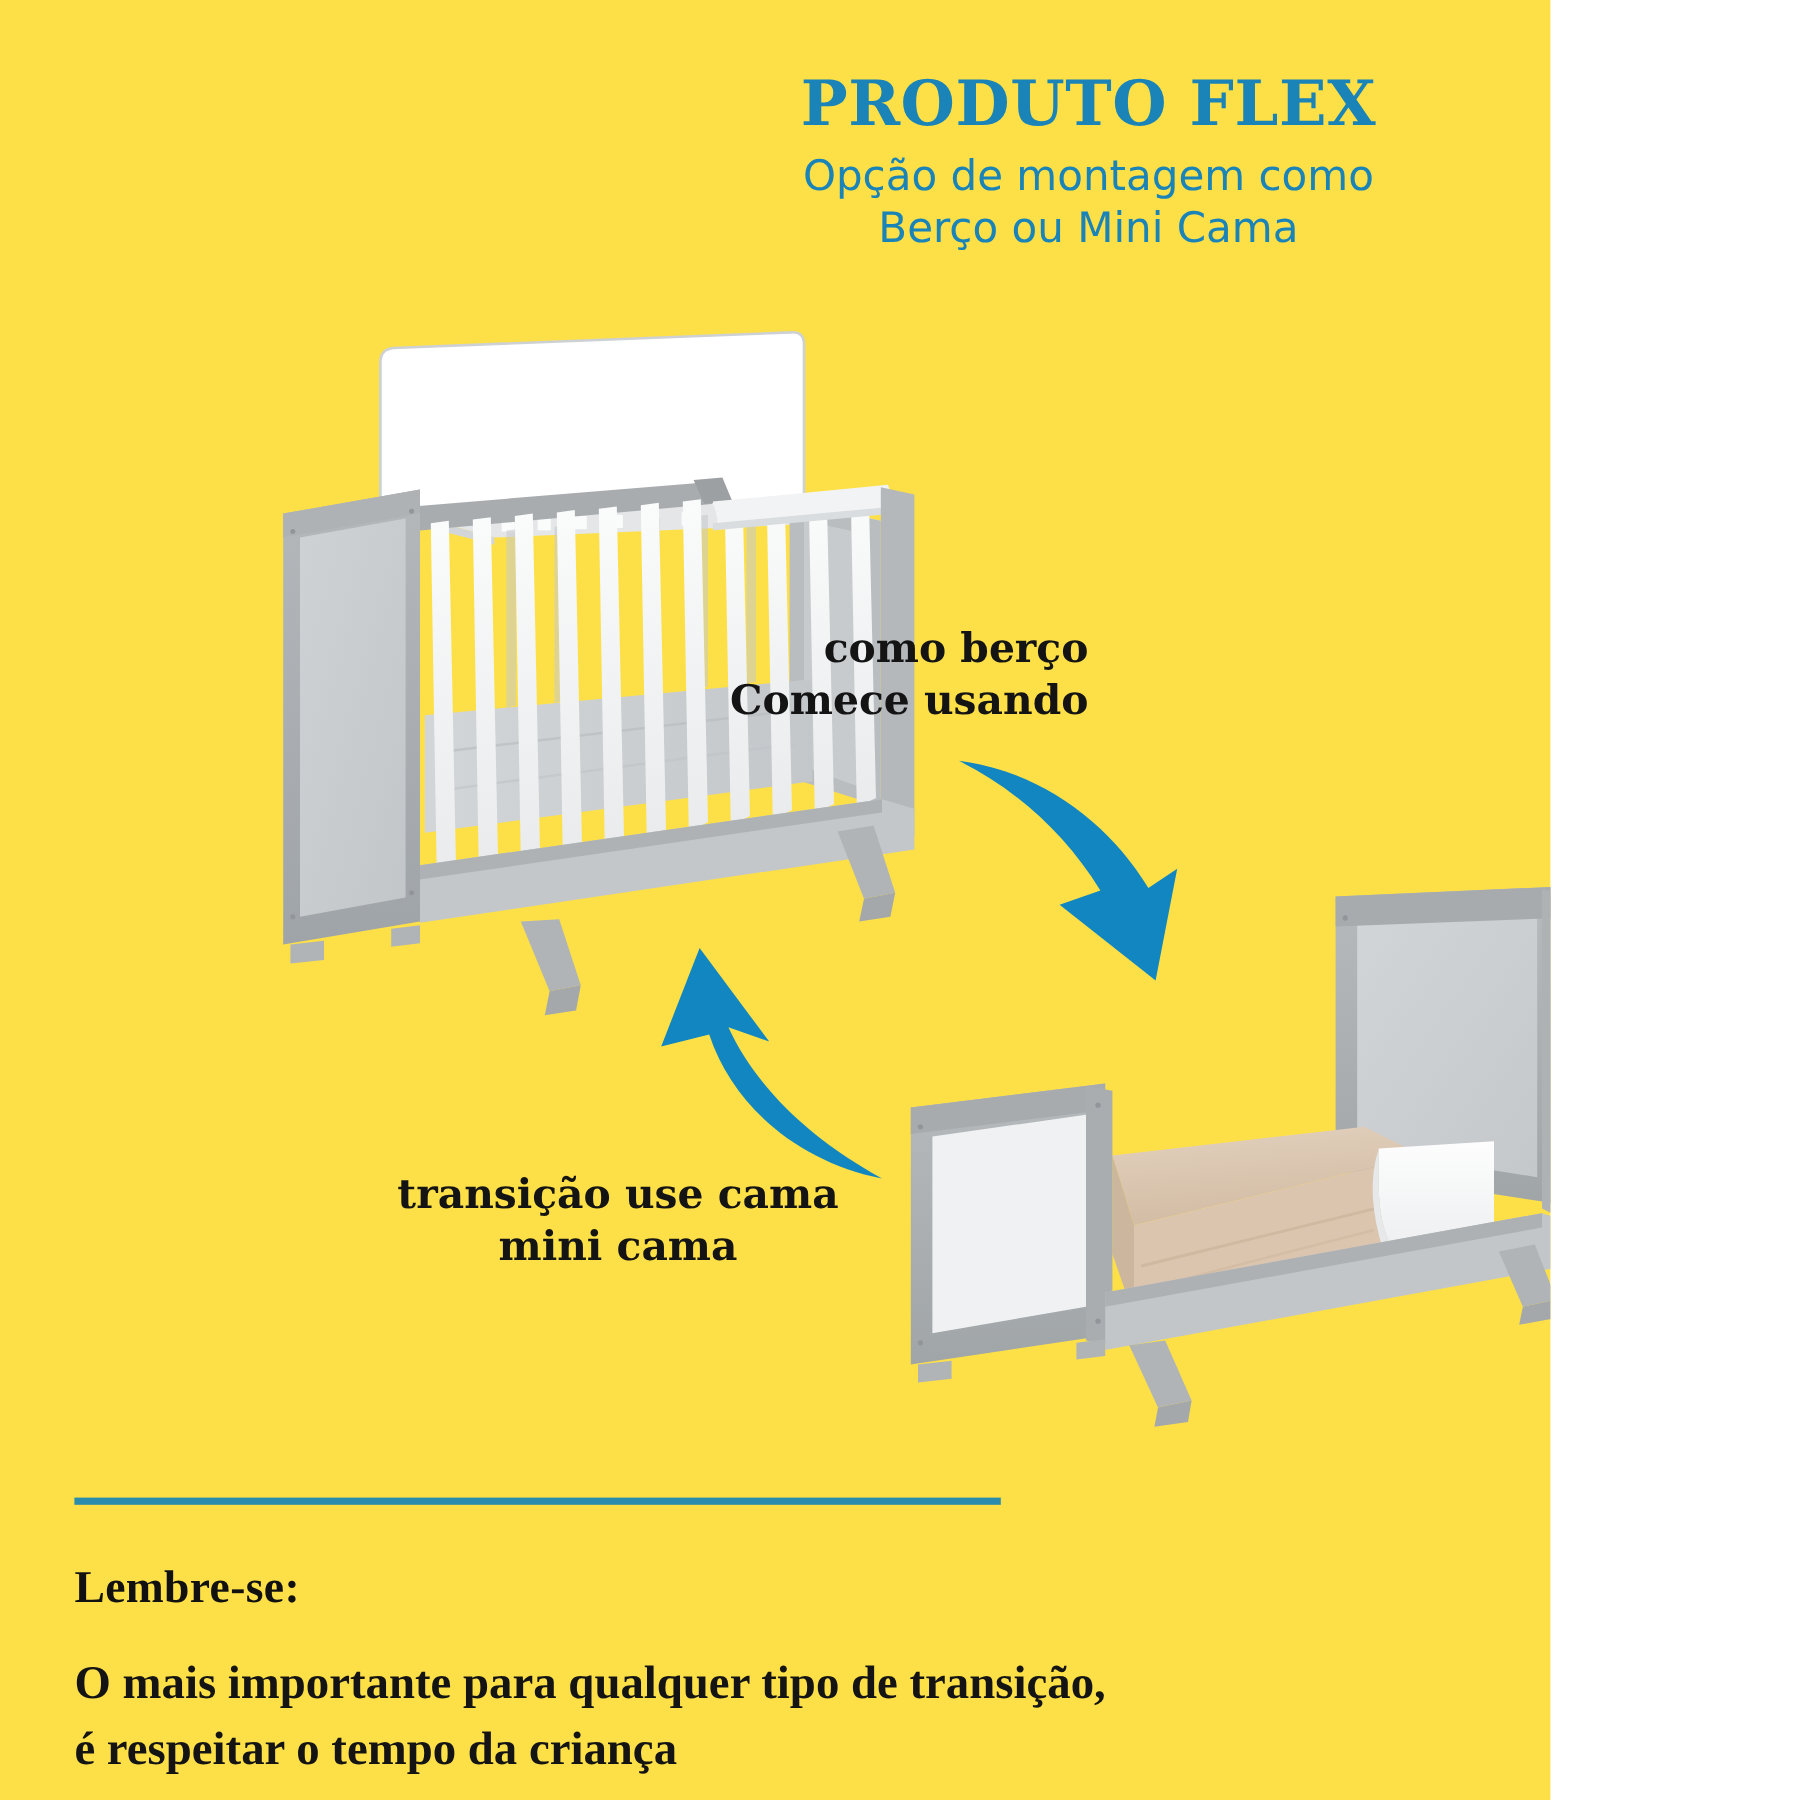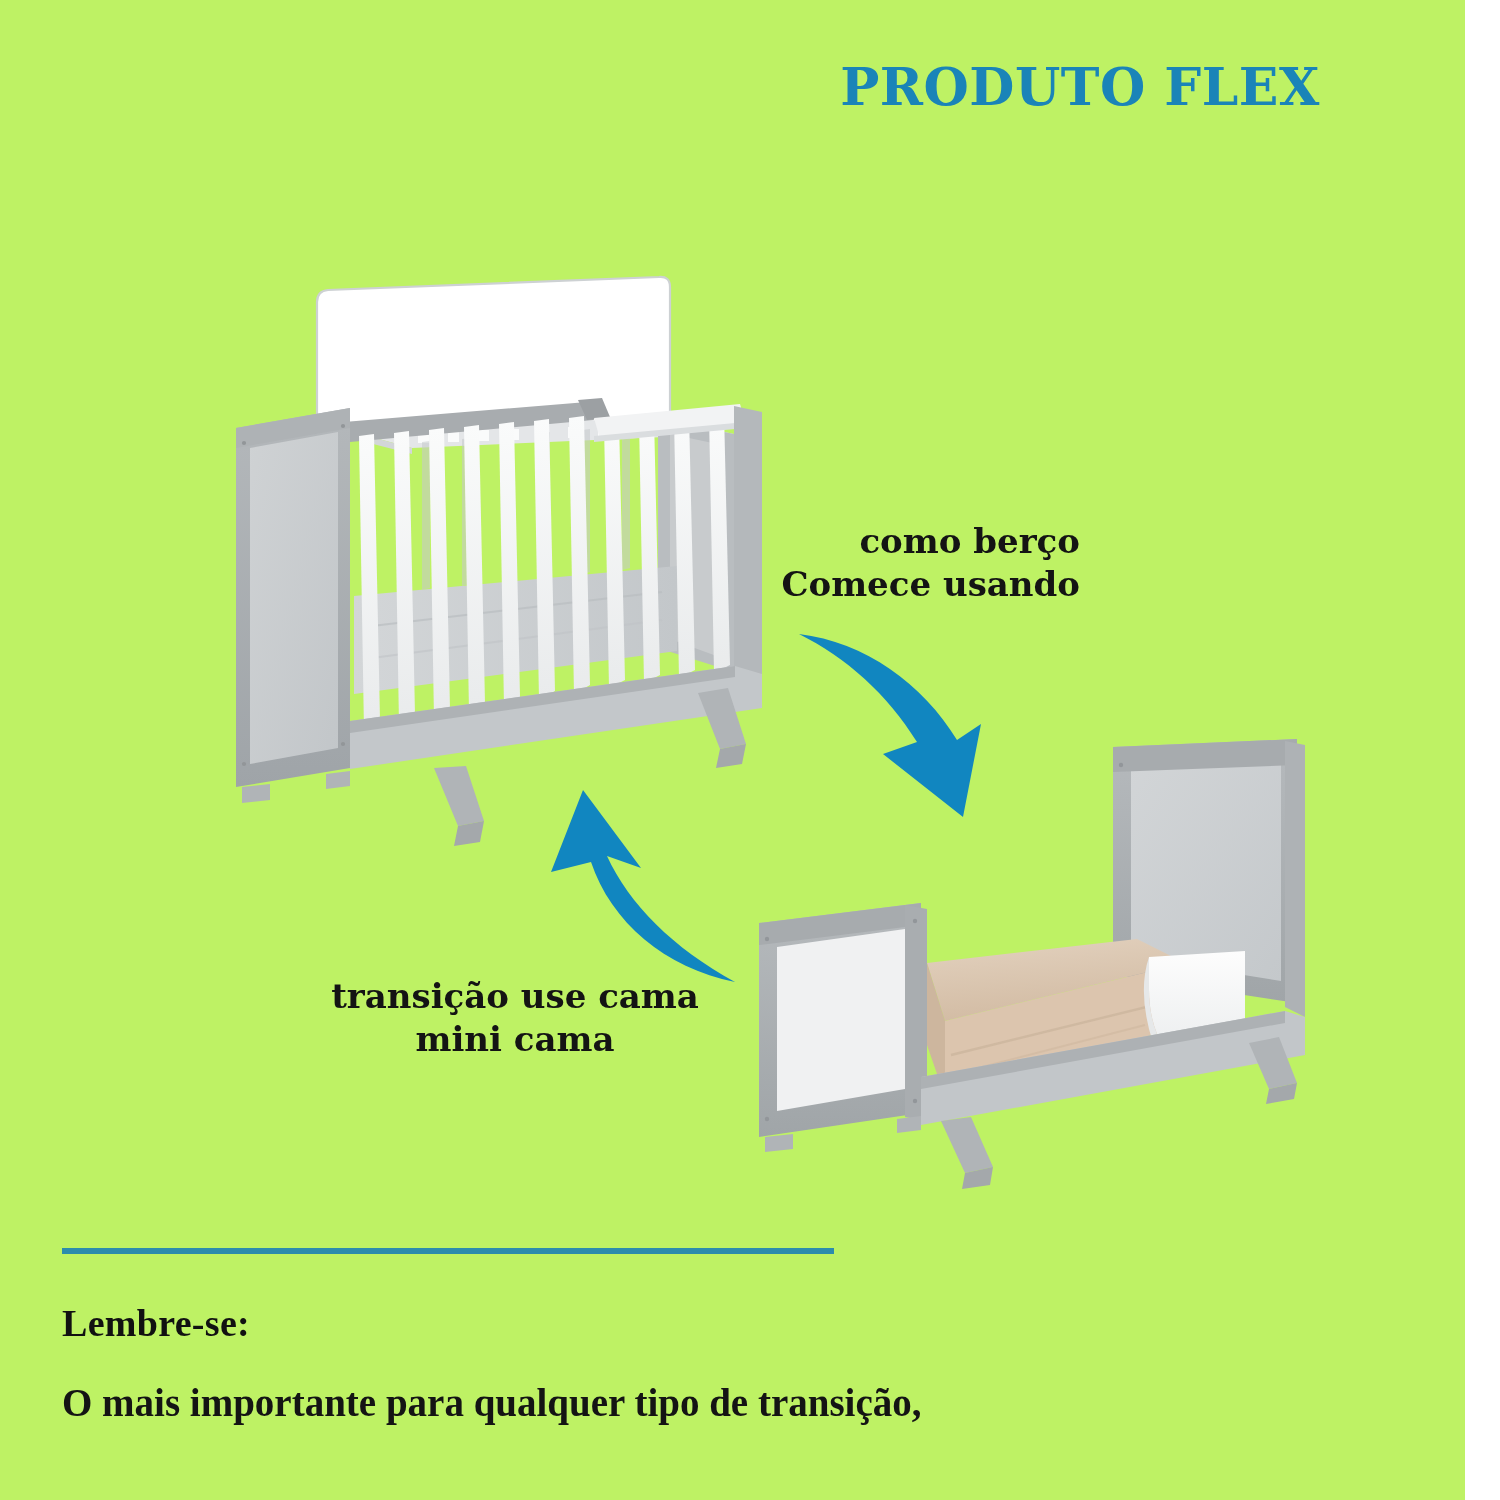--- a/index.html
+++ b/index.html
@@ -6,23 +6,23 @@
   html, body {
     margin: 0;
     padding: 0;
     background: #ffffff;
   }
   body {
     font-family: "DejaVu Serif", serif;
   }
   #page {
     position: relative;
-    width: 1465px;
+    width: 1292px;
     height: 1500px;
-    background: #bef264;
+    background: #fde047;
     overflow: hidden;
   }
 
   
   #header {
     position: absolute;
     right: 75px;
     top: 60px;
     width: 620px;
     text-align: center;
@@ -131,20 +131,24 @@
   }
   svg { display: block; overflow: visible; }
 </style>
 </head>
 <body>
 
 <div id="page">
 
   <div id="header">
     <div id="header-title">PRODUTO FLEX</div>
+    <div id="header-sub">
+      <span class="sub-line">Opção de montagem como</span>
+      <span class="sub-line">Berço ou Mini Cama</span>
+    </div>
   </div>
 
   <div id="crib-fig">
     <svg width="580" height="640" viewBox="0 0 580 640">
       <defs>
         <linearGradient id="gFrame" x1="0" y1="0" x2="0" y2="1">
           <stop offset="0" stop-color="#b4b8bb"></stop>
           <stop offset="1" stop-color="#9fa4a8"></stop>
         </linearGradient>
         <linearGradient id="gPanel" x1="0" y1="0" x2="1" y2="1">
@@ -349,16 +353,17 @@
   <div id="callout-bed" class="callout">
     <span class="cl-line">transição use cama</span>
     <span class="cl-line">mini cama</span>
   </div>
 
   <div id="footer">
     <div id="footer-rule"></div>
     <div id="footer-heading">Lembre-se:</div>
     <div id="footer-body">
       <span class="ft-line">O mais importante para qualquer tipo de transição,</span>
+      <span class="ft-line">é respeitar o tempo da criança</span>
     </div>
   </div>
 
 </div>
 
 </body></html>

